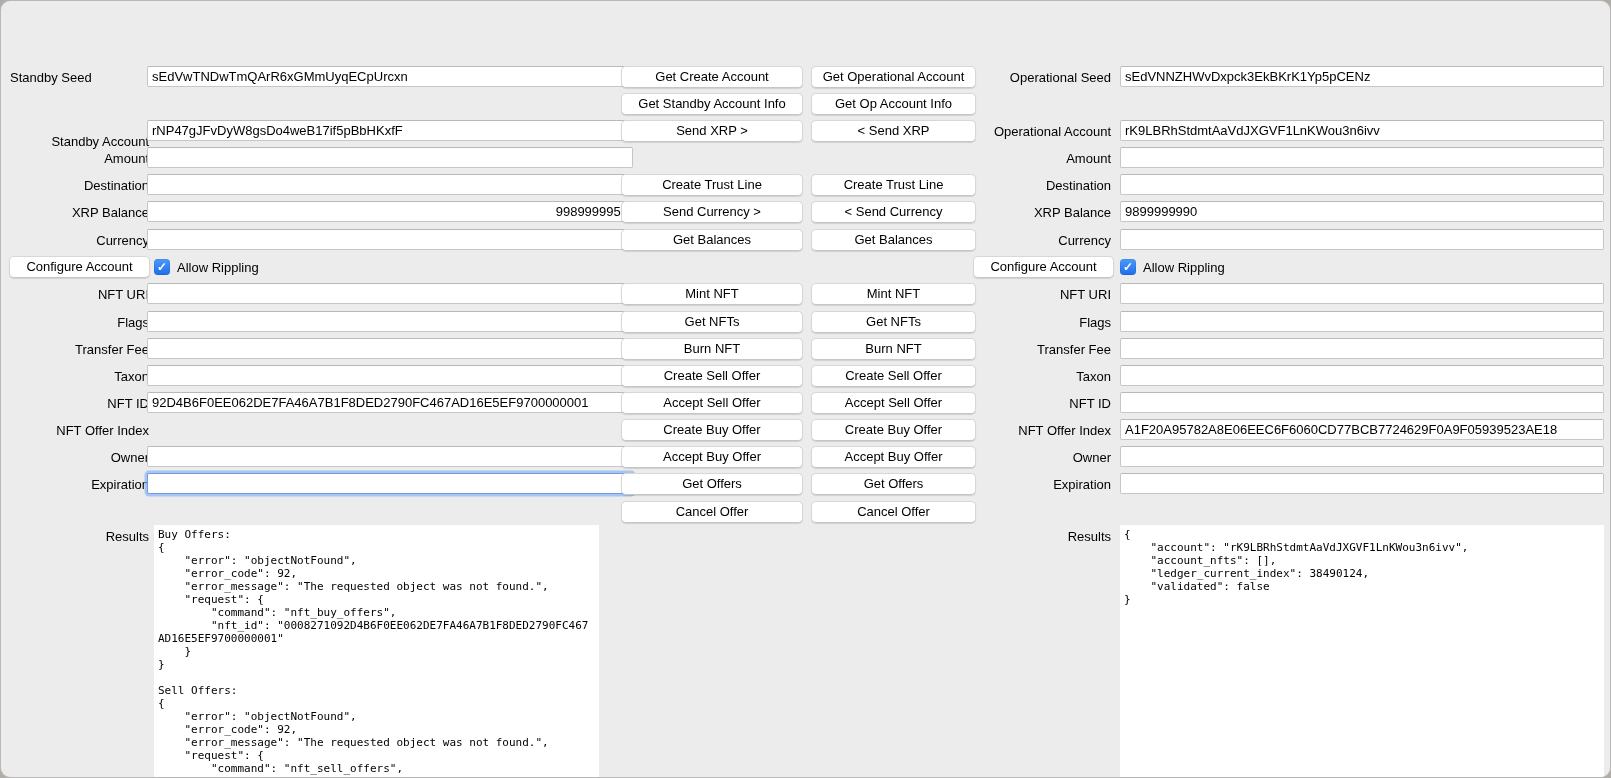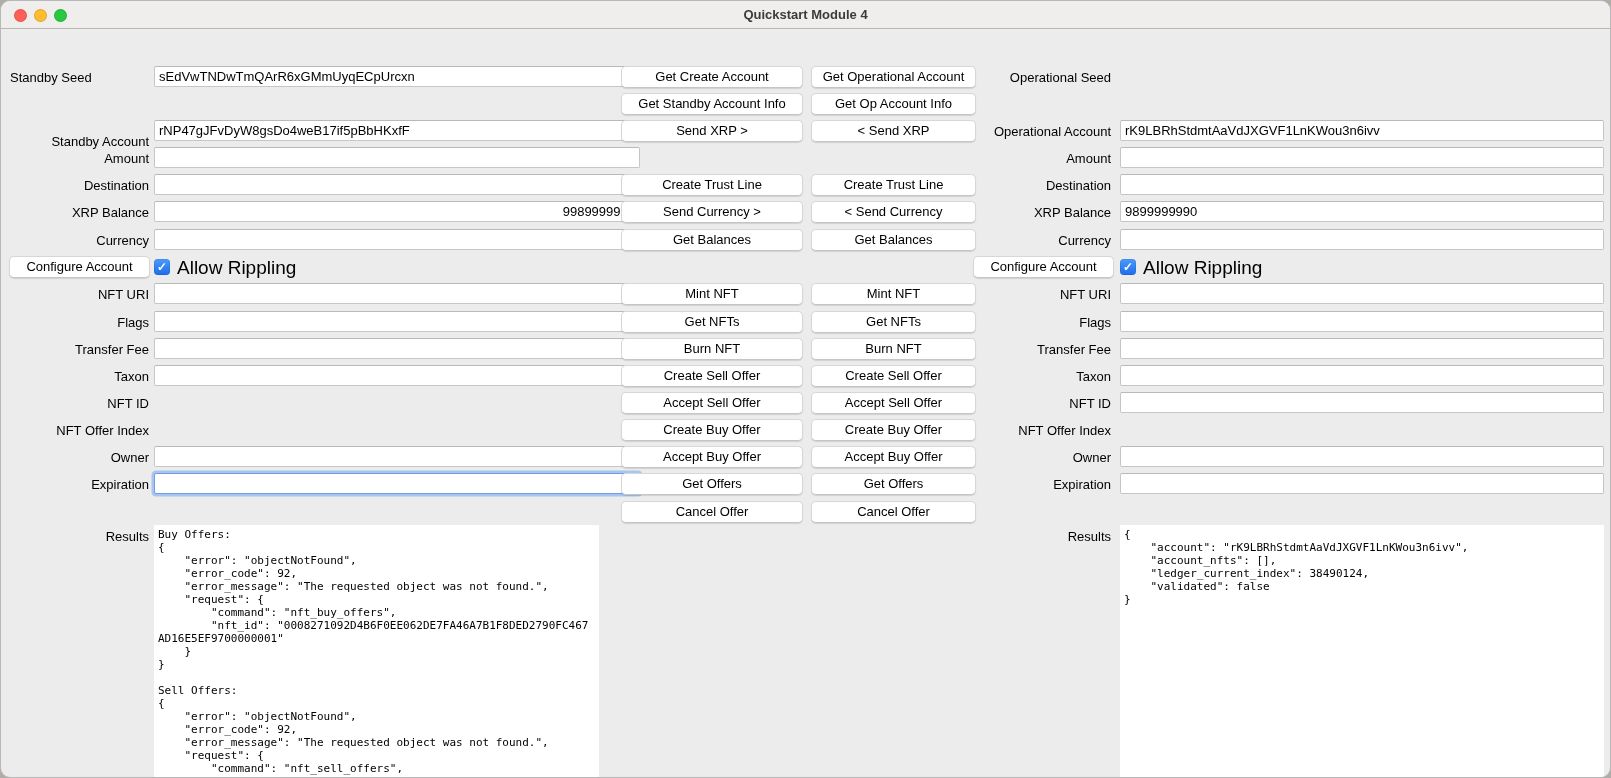--- a/index.html
+++ b/index.html
@@ -32,21 +32,21 @@
   .lbl.lft { left:6px; width:142px; text-align:right; }     
   .lbl.lft-w { left:9px; width:142px; text-align:left; }    
   .lbl.rgt { left:968px; width:142px; text-align:right; }   
 
   .fld {
     position:absolute; height:21px; background:#fff;
     border:1px solid #C6C6C6; border-top-color:#B9B9B9; border-radius:2px;
     font-family:"Liberation Sans", sans-serif; font-size:13px; color:#000;
     padding:0 4px; outline:none;
   }
-  .fld.lft { left:153px; width:486px; }
+  .fld.lft { left:146px; width:486px; }
   .fld.rgt { left:1119px; width:484px; }
   .fld.focused { border:1px solid #6F9CE8; box-shadow:0 0 0 2.5px rgba(115,166,243,.55); }
 
   .btn {
     position:absolute; height:22px; background:#FFFFFF;
     border:1px solid #D9D7D5; border-bottom-color:#C7C5C3; border-radius:5px;
     box-shadow:0 1px 1px rgba(0,0,0,.12);
     font-family:"Liberation Sans", sans-serif; font-size:13px; color:#000;
     text-align:center; line-height:20px; white-space:nowrap; overflow:hidden; cursor:default;
   }
@@ -57,44 +57,38 @@
 
   .chk {
     position:absolute; width:16px; height:16px; border-radius:4px;
     background:linear-gradient(#4C9AFB,#1E6DEB);
     box-shadow:inset 0 0 0 0.5px rgba(0,0,0,.15);
     color:#fff; font-size:12px; font-weight:bold; text-align:center; line-height:16px;
   }
   .chk::after { content:"✓"; }
   .chk.lft { left:153px; top:229px; }
   .chk.rgt { left:1119px; top:229px; }
-  .chklbl { position:absolute; top:229px; height:17px; line-height:17px; font-size:19px; }
+  .chklbl { position:absolute; top:229px; height:17px; line-height:17px; font-size:13px; }
   .chklbl.lft { left:176px; }
   .chklbl.rgt { left:1142px; }
 
   .results {
     position:absolute; top:495px; height:270px; background:#fff; overflow:hidden;
   }
   .results.lft { left:153px; width:445px; }
   .results.rgt { left:1119px; width:484px; }
   .results pre {
     font-family:"DejaVu Sans Mono", monospace; font-size:11px; line-height:13px;
     color:#000; padding:3px 4px; white-space:pre;
   }
 </style>
 </head>
 <body>
 
 <div class="window">
-  <div class="titlebar">
-    <span class="tl red"></span>
-    <span class="tl yellow"></span>
-    <span class="tl green"></span>
-    <div class="title">Quickstart Module 4</div>
-  </div>
 
   <div class="content">
 
     <span class="lbl lft-w" style="top:39px">Standby Seed</span>
     <input class="fld lft" style="top: 36px;" value="sEdVwTNDwTmQArR6xGMmUyqECpUrcxn">
 
     <span class="lbl lft" style="top:103px">Standby Account</span>
     <input class="fld lft" style="top: 90px;" value="rNP47gJFvDyW8gsDo4weB17if5pBbHKxfF">
 
     <span class="lbl lft" style="top:120px">Amount</span>
@@ -119,20 +113,21 @@
     <span class="lbl lft" style="top:284px">Flags</span>
     <input class="fld lft" style="top: 281px;" value="">
 
     <span class="lbl lft" style="top:311px">Transfer Fee</span>
     <input class="fld lft" style="top: 308px;" value="">
 
     <span class="lbl lft" style="top:338px">Taxon</span>
     <input class="fld lft" style="top: 335px;" value="">
 
     <span class="lbl lft" style="top:365px">NFT ID</span>
+    <input class="fld lft" style="top: 362px;" value="92D4B6F0EE062DE7FA46A7B1F8DED2790FC467AD16E5EF9700000001">
 
     <span class="lbl lft" style="top:392px">NFT Offer Index</span>
 
     <span class="lbl lft" style="top:419px">Owner</span>
     <input class="fld lft" style="top: 416px;" value="">
 
     <span class="lbl lft" style="top:446px">Expiration</span>
     <input class="fld lft focused" style="top: 443px;" value="">
 
     <span class="lbl lft" style="top:498px">Results</span>
@@ -185,20 +180,21 @@
     <button class="btn c2" style="top:281px">Get NFTs</button>
     <button class="btn c2" style="top:308px">Burn NFT</button>
     <button class="btn c2" style="top:335px">Create Sell Offer</button>
     <button class="btn c2" style="top:362px">Accept Sell Offer</button>
     <button class="btn c2" style="top:389px">Create Buy Offer</button>
     <button class="btn c2" style="top:416px">Accept Buy Offer</button>
     <button class="btn c2" style="top:443px">Get Offers</button>
     <button class="btn c2" style="top:471px">Cancel Offer</button>
 
     <span class="lbl rgt" style="top:39px">Operational Seed</span>
+    <input class="fld rgt" style="top: 36px;" value="sEdVNNZHWvDxpck3EkBKrK1Yp5pCENz">
 
     <span class="lbl rgt" style="top:93px">Operational Account</span>
     <input class="fld rgt" style="top: 90px;" value="rK9LBRhStdmtAaVdJXGVF1LnKWou3n6ivv">
 
     <span class="lbl rgt" style="top:120px">Amount</span>
     <input class="fld rgt" style="top: 117px;" value="">
 
     <span class="lbl rgt" style="top:147px">Destination</span>
     <input class="fld rgt" style="top: 144px;" value="">
 
@@ -221,20 +217,21 @@
     <span class="lbl rgt" style="top:311px">Transfer Fee</span>
     <input class="fld rgt" style="top: 308px;" value="">
 
     <span class="lbl rgt" style="top:338px">Taxon</span>
     <input class="fld rgt" style="top: 335px;" value="">
 
     <span class="lbl rgt" style="top:365px">NFT ID</span>
     <input class="fld rgt" style="top: 362px;" value="">
 
     <span class="lbl rgt" style="top:392px">NFT Offer Index</span>
+    <input class="fld rgt" style="top: 389px;" value="A1F20A95782A8E06EEC6F6060CD77BCB7724629F0A9F05939523AE18">
 
     <span class="lbl rgt" style="top:419px">Owner</span>
     <input class="fld rgt" style="top: 416px;" value="">
 
     <span class="lbl rgt" style="top:446px">Expiration</span>
     <input class="fld rgt" style="top: 443px;" value="">
 
     <span class="lbl rgt" style="top:498px">Results</span>
     <div class="results rgt">
         <pre>{

